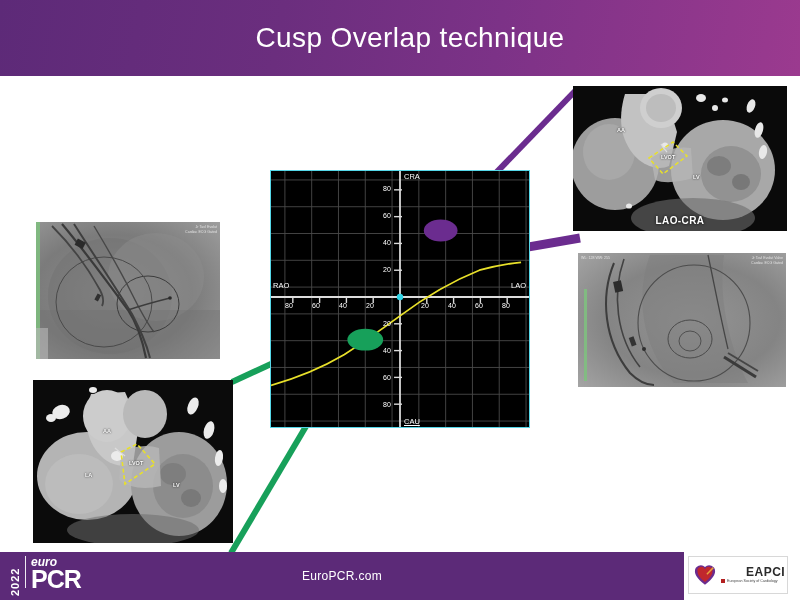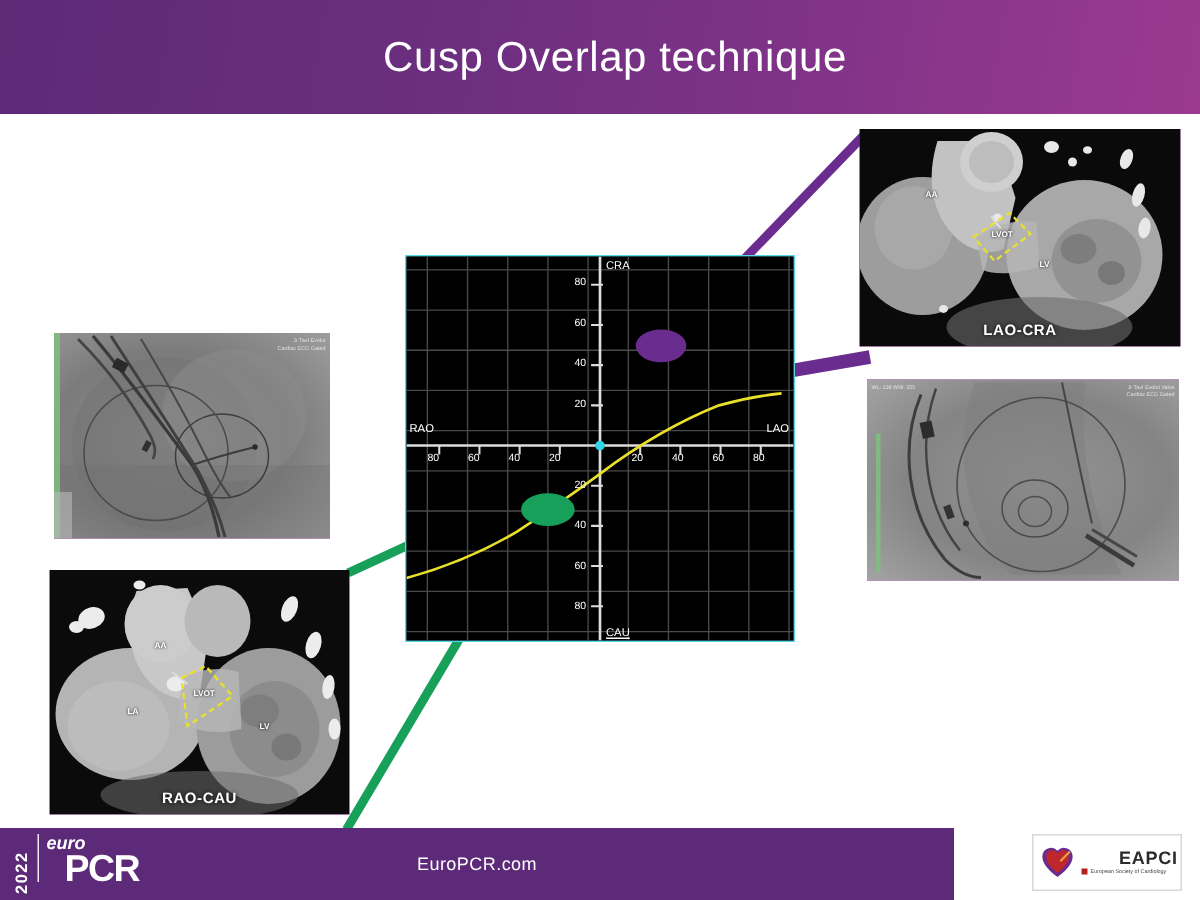--- a/index.html
+++ b/index.html
@@ -35,21 +35,21 @@
     font-weight: 400;
     letter-spacing: 0.4px;
     font-family: "Liberation Sans", sans-serif;
     padding-left: 20px;
   }
 
   
   .footer {
     position: absolute;
     left: 0; top: 552px;
-    width: 636px; height: 48px;
+    width: 684px; height: 48px;
     background: #5c2a78;
   }
   .footer-url {
     position: absolute;
     left: 0; right: 0; top: 50%;
     transform: translateY(-50%);
     text-align: center;
     color: #ffffff;
     font-size: 12px;
     letter-spacing: 0.3px;
@@ -86,21 +86,20 @@
     display: block;
     margin-bottom: 1px;
   }
   .logo-pcr {
     color: #ffffff;
     font-size: 25px;
     font-weight: bold;
     display: block;
     letter-spacing: -1px;
     line-height: .85;
-    margin-left: 12px;
   }
   .logo-right {
     position: absolute;
     left: 688px; top: 556px;
     width: 100px; height: 38px;
     background: #ffffff;
     border: 1px solid #d8d8d8;
     display: flex;
     align-items: center;
     padding: 0 5px;
@@ -155,21 +154,21 @@
     position: absolute;
     left: 0; top: 0;
     width: 800px; height: 600px;
     pointer-events: none;
   }
 
   
   .panel {
     position: absolute;
     overflow: hidden;
-    background: #701a75;
+    background: #1d4ed8;
   }
   .panel-svg { display: block; width: 100%; height: 100%; }
 
   .fluoro-left  { left: 36px;  top: 222px; width: 184px; height: 137px; }
   .fluoro-right { left: 578px; top: 253px; width: 208px; height: 134px; }
   .ct-topright  { left: 573px; top: 86px;  width: 214px; height: 145px; }
   .ct-bottomleft{ left: 33px;  top: 380px; width: 200px; height: 163px; }
 
   .panel-caption {
     position: absolute;
@@ -418,21 +417,20 @@
       <ellipse cx="84" cy="76" rx="6" ry="5"></ellipse>
       <ellipse cx="60" cy="10" rx="4" ry="3"></ellipse>
     </g>
     <path d="M88 72 L 104 64 L 122 84 L 92 104 Z" fill="none" stroke="#e8e02a" stroke-width="1.6" stroke-dasharray="4 2.6"></path>
     <path d="M82 68 C 86 72, 90 74, 92 76" stroke="#ddd" stroke-width="1.2" fill="none"></path>
   </svg>
   <div class="ct-label" style="left:70px;top:48px;">AA</div>
   <div class="ct-label" style="left:52px;top:92px;">LA</div>
   <div class="ct-label" style="left:96px;top:80px;">LVOT</div>
   <div class="ct-label" style="left:140px;top:102px;">LV</div>
-  <div class="panel-caption">RAO-CAU</div>
 </div>
 
 <div class="footer">
   <div class="footer-url">EuroPCR.com</div>
 </div>
 
 <div class="logo-left">
   <div class="logo-year">2022</div>
   <div class="logo-sep"></div>
   <div class="logo-words">

